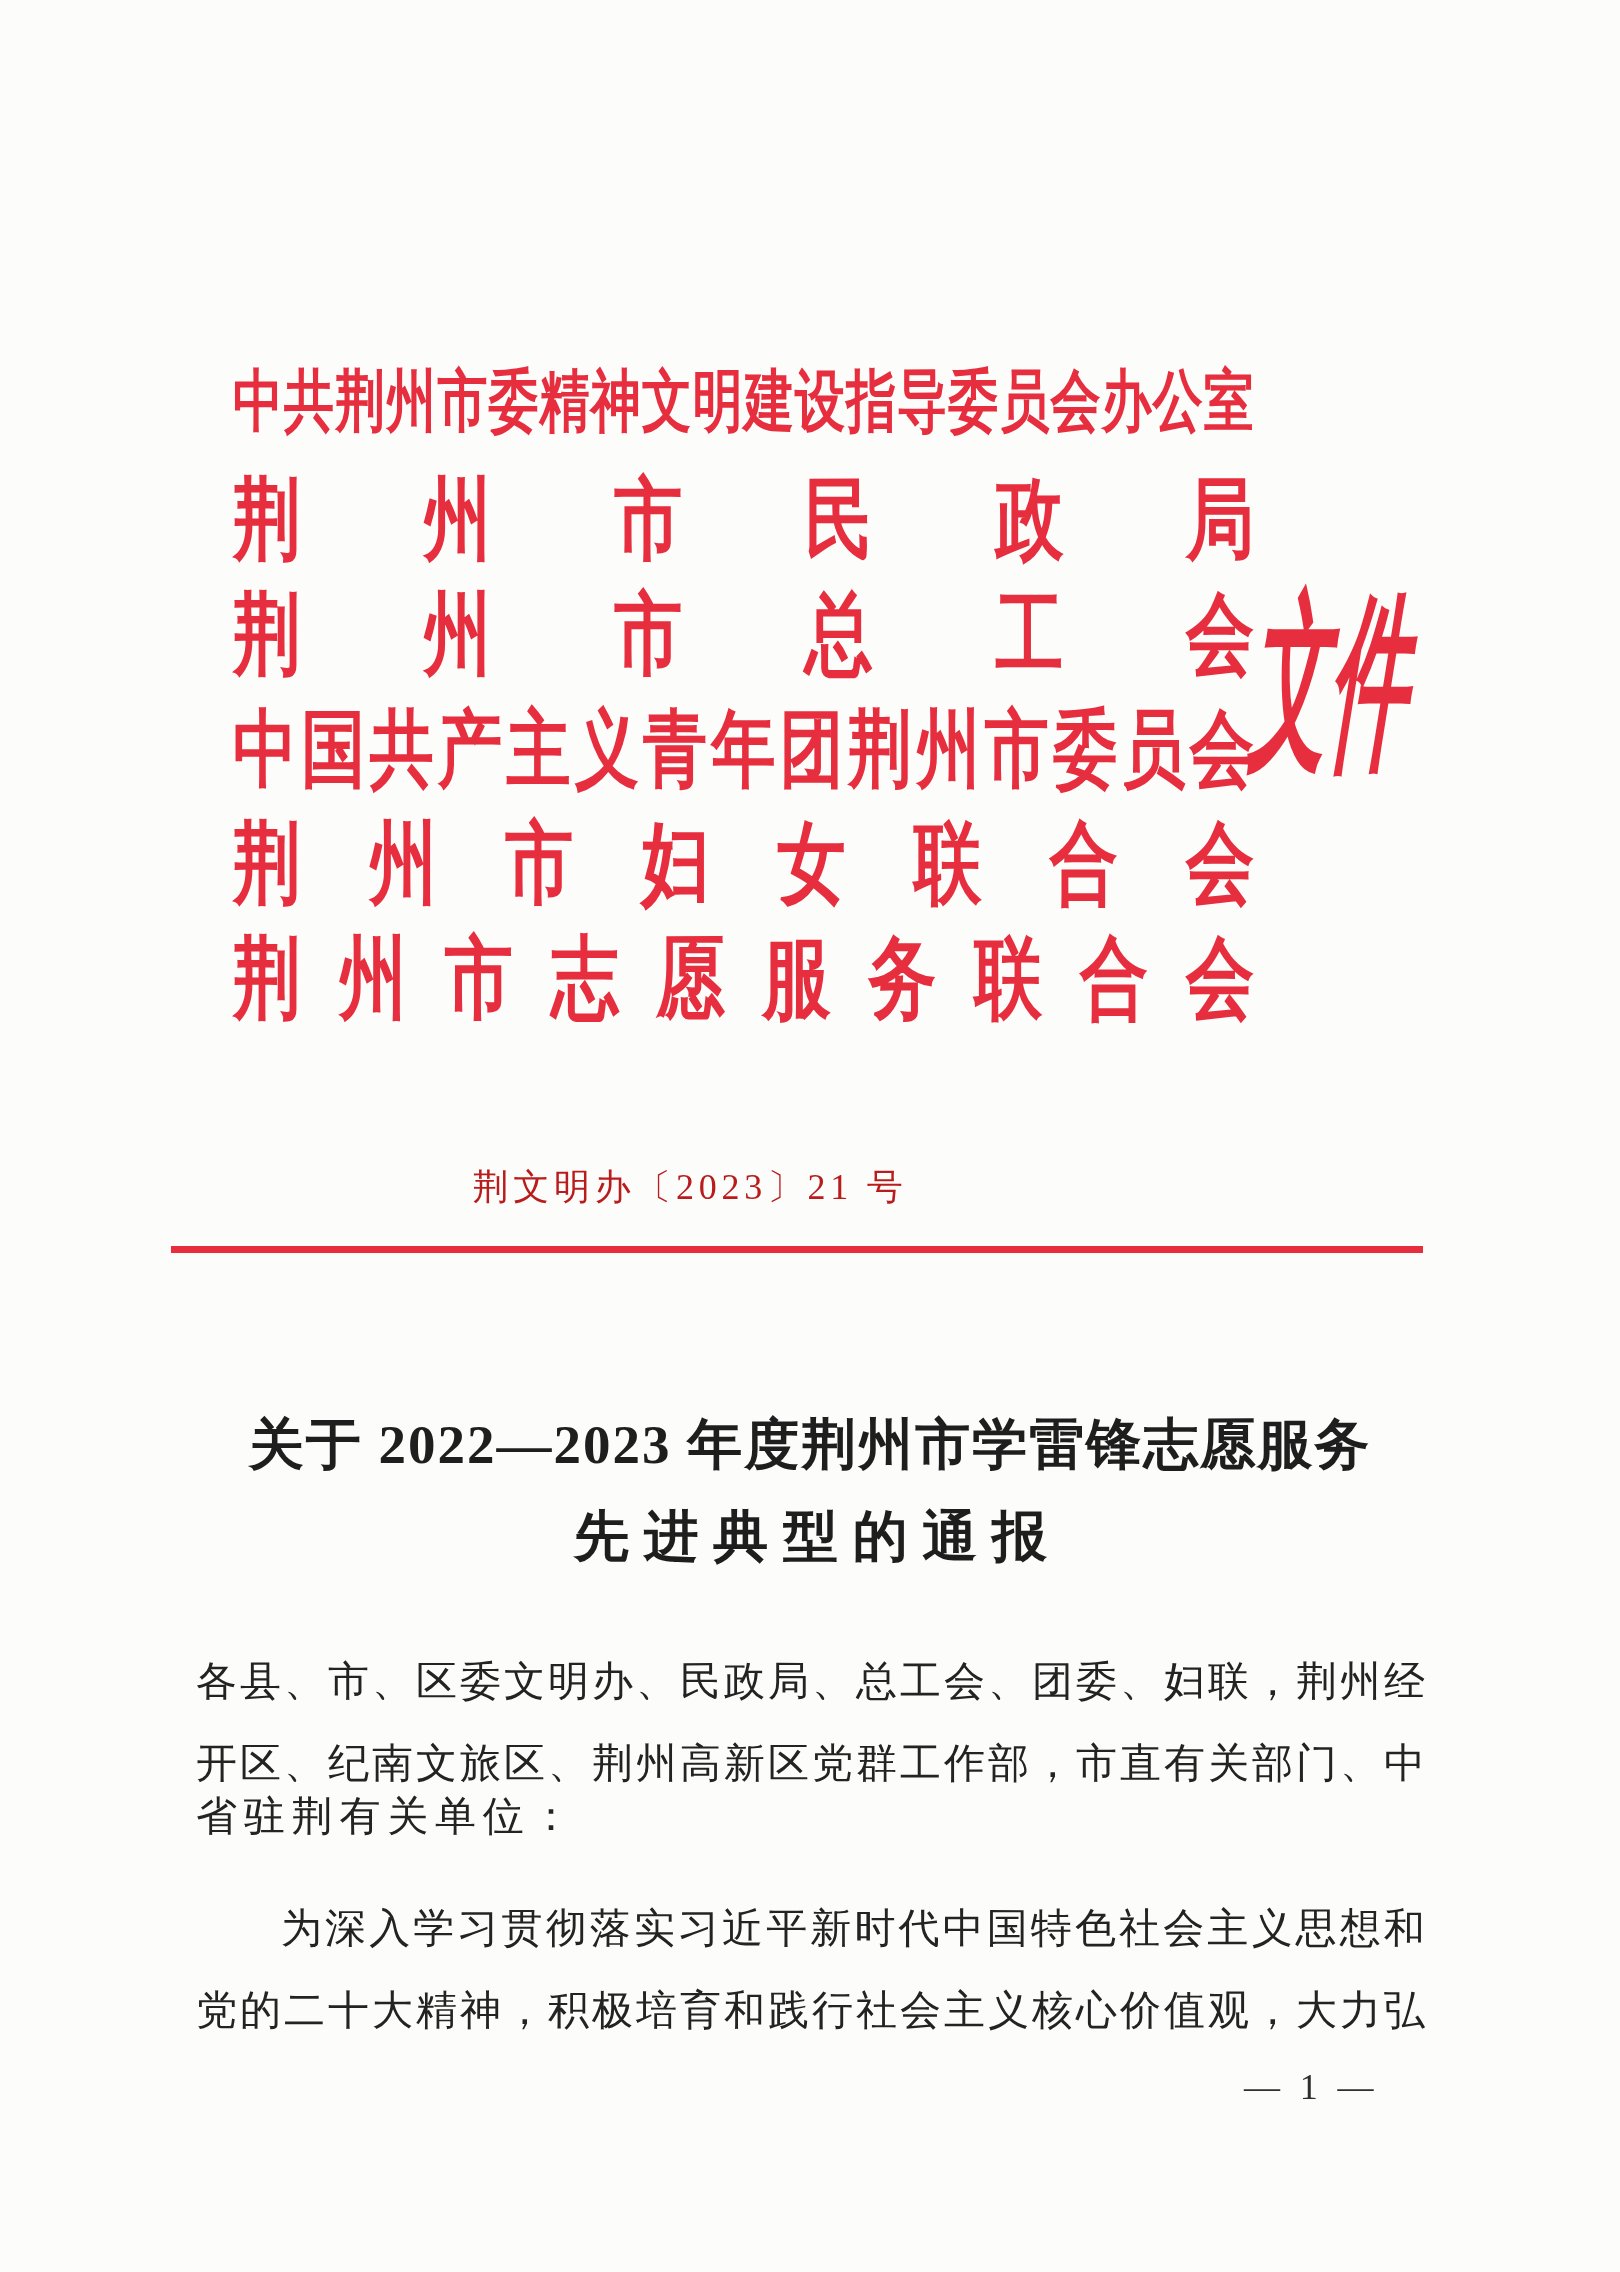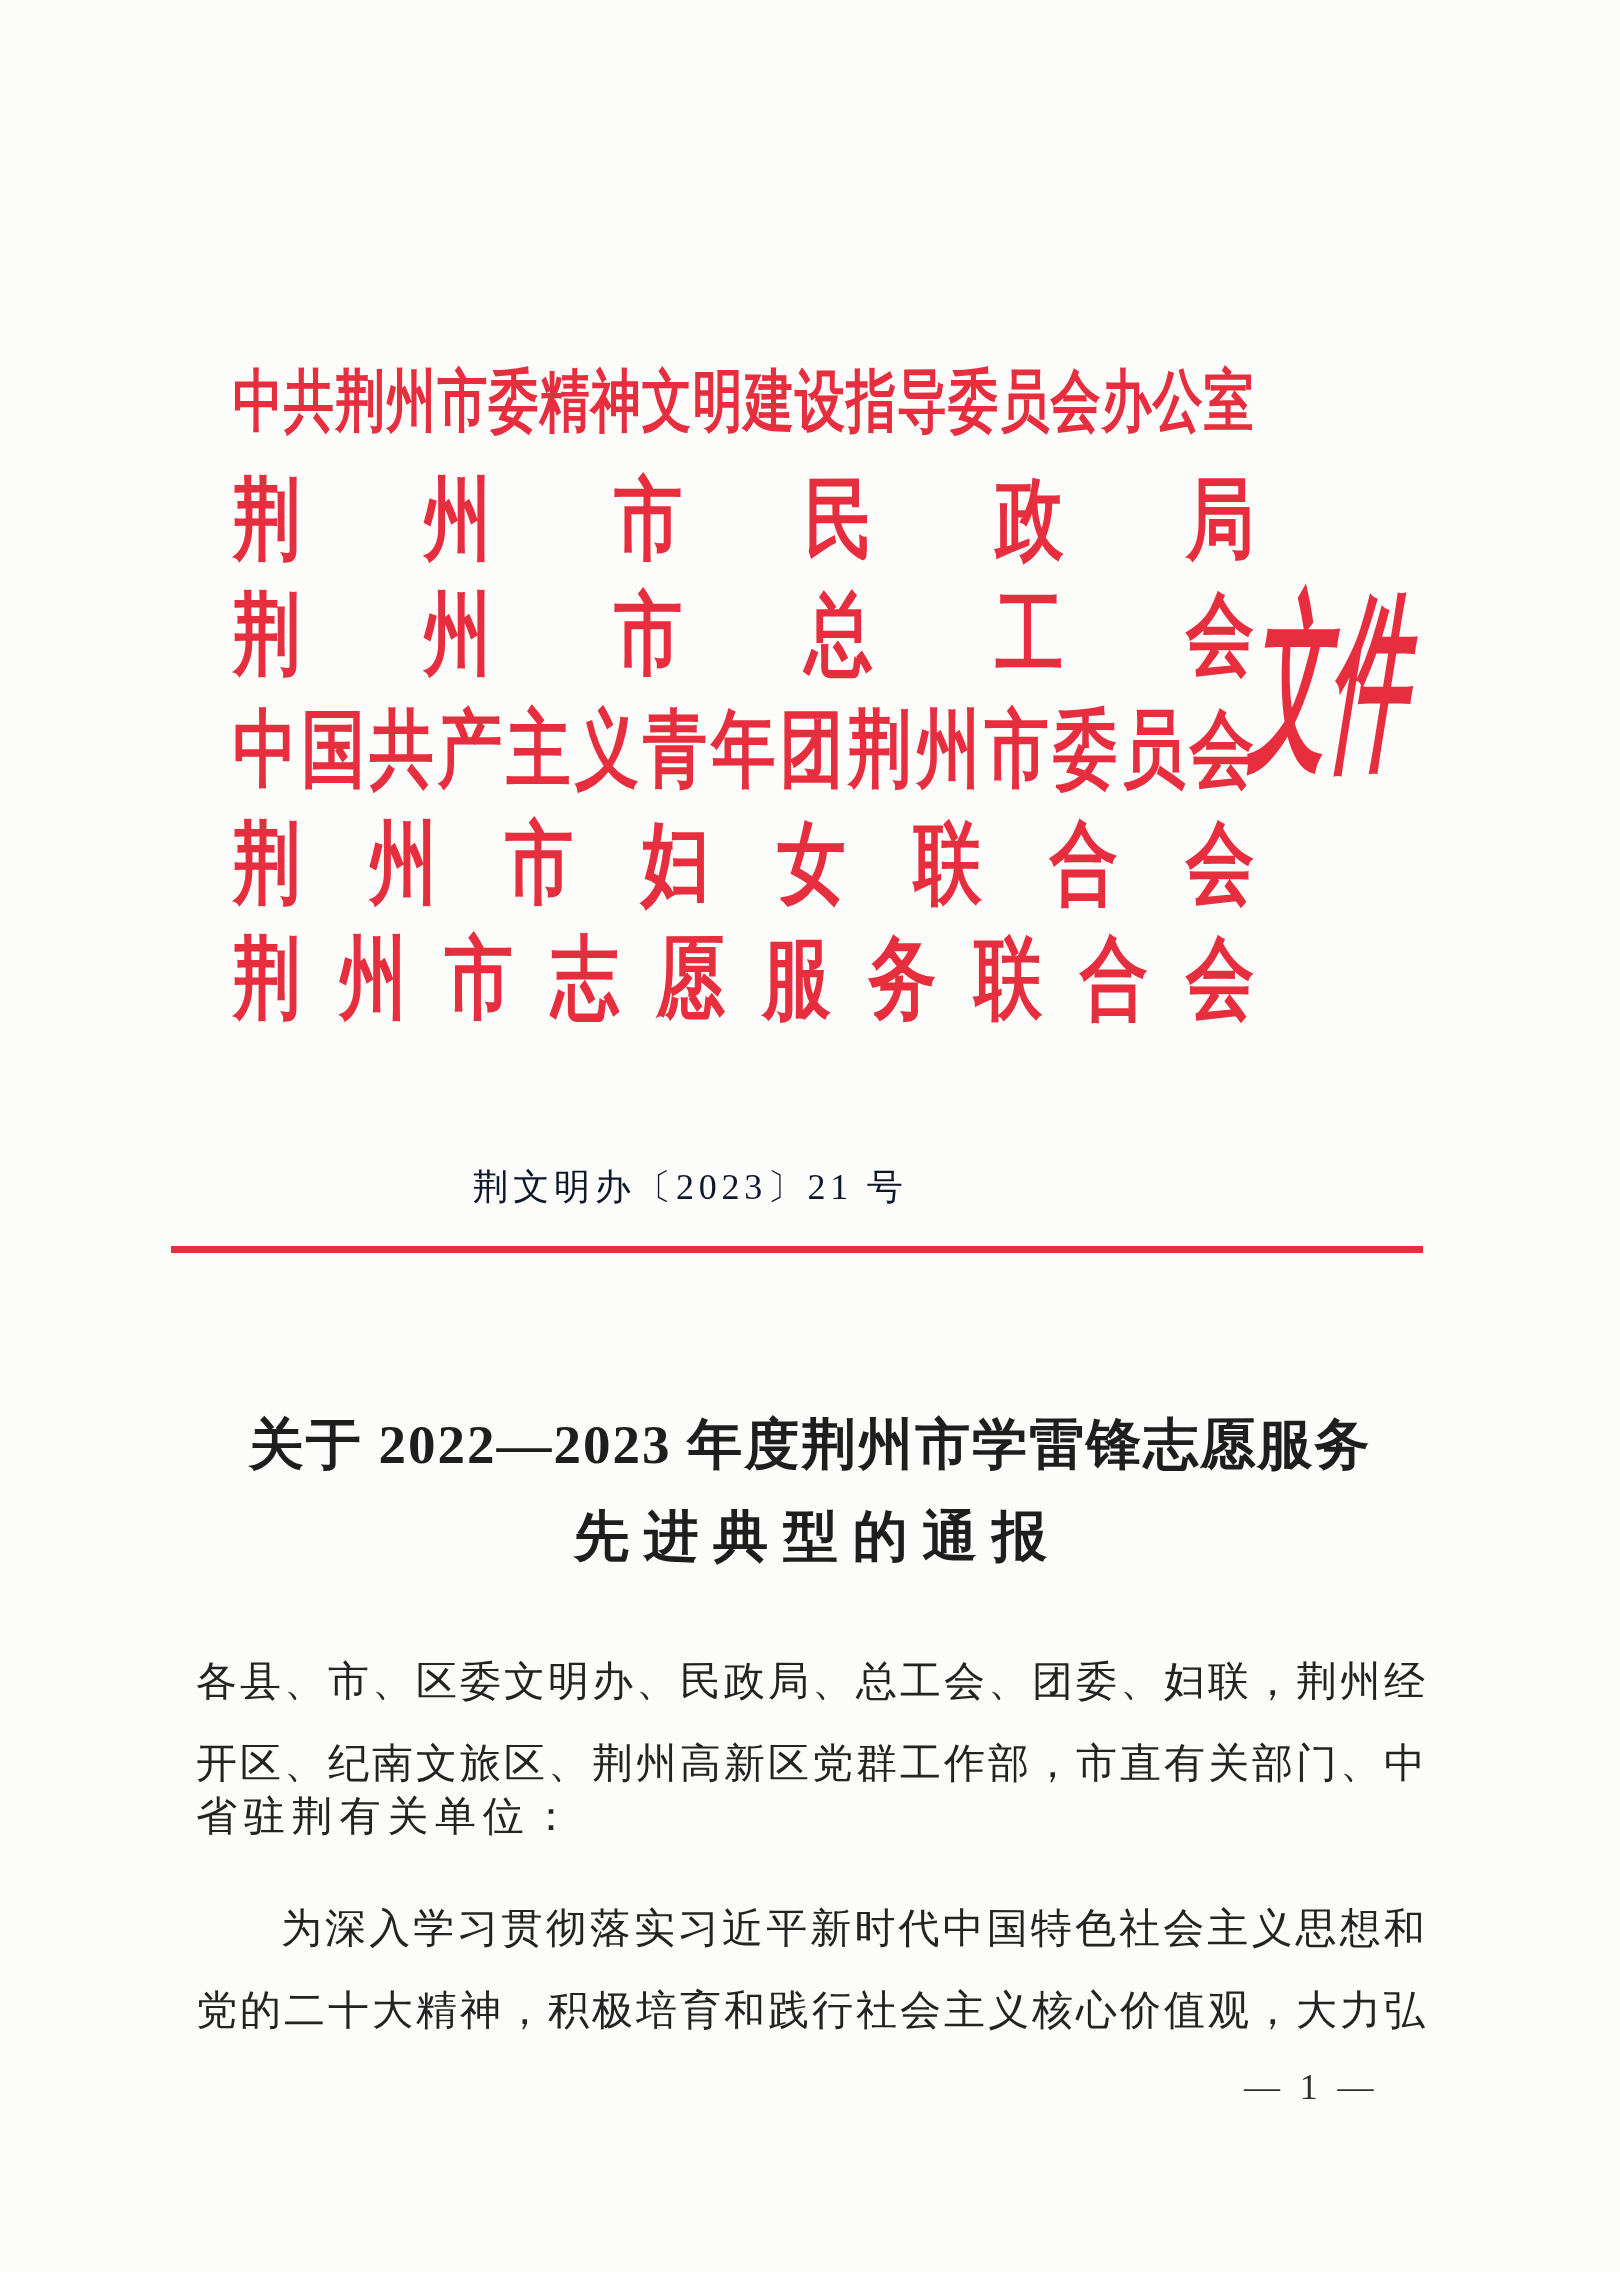--- a/index.html
+++ b/index.html
@@ -56,21 +56,21 @@
   }
 
   .doc-number {
     position: absolute;
     top: 1163px;
     left: 0;
     width: 1380px;
     text-align: center;
     font-size: 36px;
     letter-spacing: 4.7px;
-    color: #0f172a;
+    color: #b91c1c;
   }
 
   .red-rule {
     position: absolute;
     top: 1246px;
     left: 171px;
     width: 1252px;
     height: 7.4px;
     background: var(--header-red);
   }

